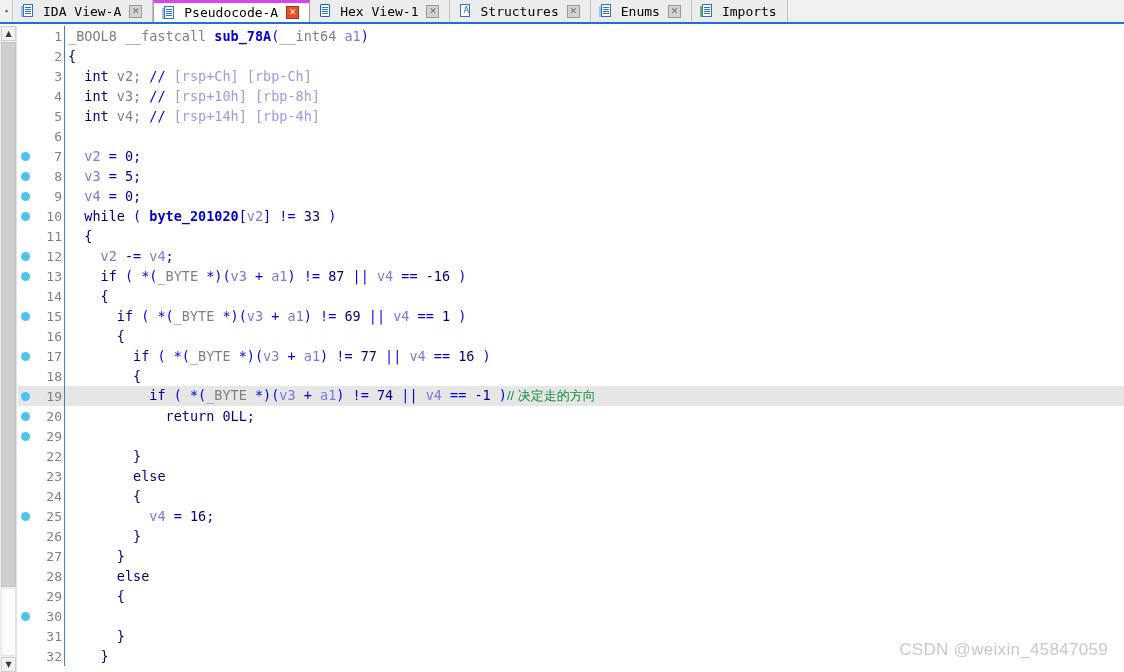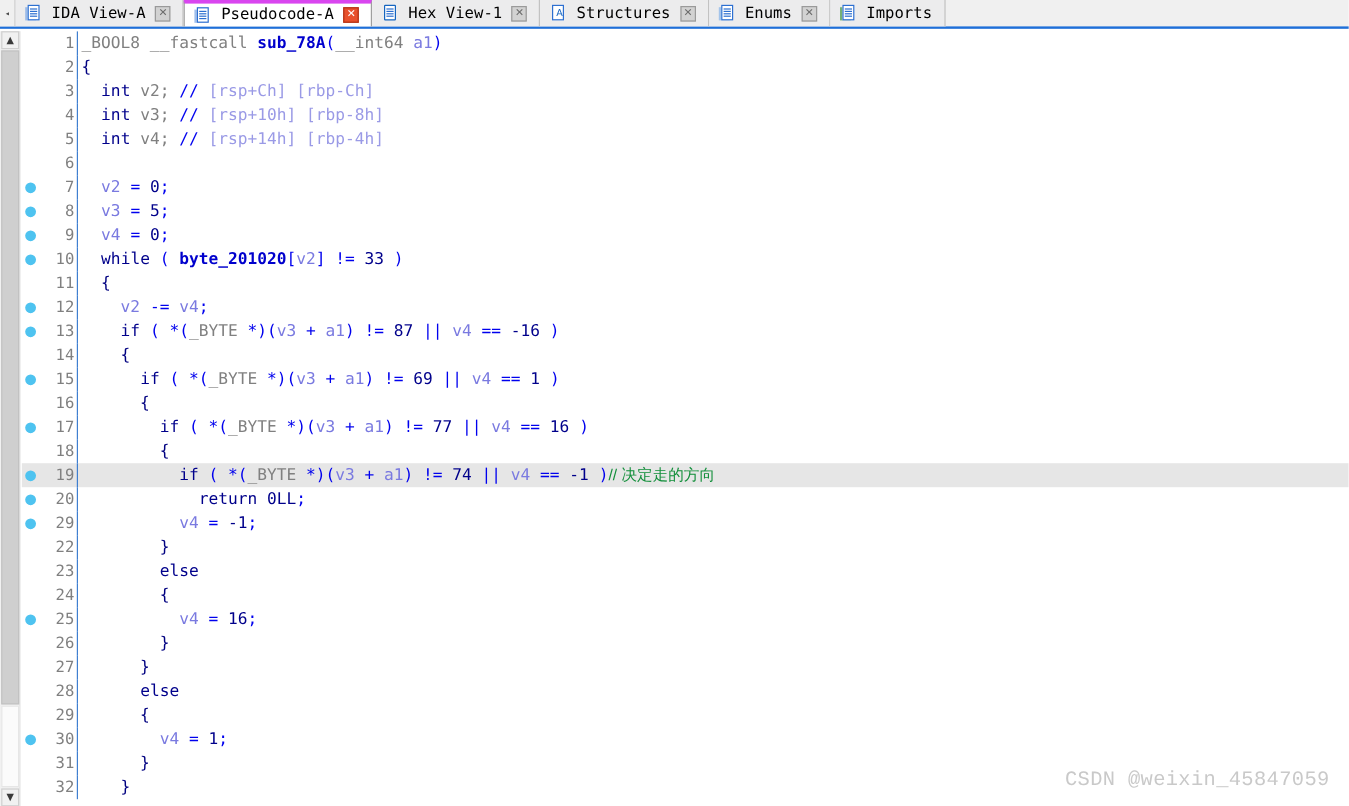--- a/index.html
+++ b/index.html
@@ -248,21 +248,21 @@
   .c-name  { color: #0000cd; font-weight: bold; }                       
   .c-brace { color: #000080; }
 
   .cjk { font-family: Liberation Sans, sans-serif; font-size: 13px; }
 
   
   .watermark {
     position: absolute;
     right: 16px;
     bottom: 12px;
-    font-family: Liberation Mono, monospace;
+    font-family: Liberation Sans, sans-serif;
     font-size: 17px;
     color: #c9c9c9;
     letter-spacing: .3px;
     white-space: nowrap;
   }
 </style>
 </head>
 <body>
 
 <div class="tabbar">
@@ -339,28 +339,28 @@
       <div class="code-row"><div class="gutter"></div><div class="lineno">11</div><div class="linesep"></div><div class="code-text"><span class="c-brace">  {</span></div></div>
       <div class="code-row"><div class="gutter"><span class="bp-dot"></span></div><div class="lineno">12</div><div class="linesep"></div><div class="code-text"><span class="c-plain">    </span><span class="c-var">v2</span><span class="c-punct"> -= </span><span class="c-var">v4</span><span class="c-punct">;</span></div></div>
       <div class="code-row"><div class="gutter"><span class="bp-dot"></span></div><div class="lineno">13</div><div class="linesep"></div><div class="code-text"><span class="c-plain">    </span><span class="c-kw">if</span><span class="c-punct"> ( *(</span><span class="c-type">_BYTE</span><span class="c-punct"> *)(</span><span class="c-var">v3</span><span class="c-punct"> + </span><span class="c-var">a1</span><span class="c-punct">) != </span><span class="c-num">87</span><span class="c-punct"> || </span><span class="c-var">v4</span><span class="c-punct"> == </span><span class="c-num">-16</span><span class="c-punct"> )</span></div></div>
       <div class="code-row"><div class="gutter"></div><div class="lineno">14</div><div class="linesep"></div><div class="code-text"><span class="c-brace">    {</span></div></div>
       <div class="code-row"><div class="gutter"><span class="bp-dot"></span></div><div class="lineno">15</div><div class="linesep"></div><div class="code-text"><span class="c-plain">      </span><span class="c-kw">if</span><span class="c-punct"> ( *(</span><span class="c-type">_BYTE</span><span class="c-punct"> *)(</span><span class="c-var">v3</span><span class="c-punct"> + </span><span class="c-var">a1</span><span class="c-punct">) != </span><span class="c-num">69</span><span class="c-punct"> || </span><span class="c-var">v4</span><span class="c-punct"> == </span><span class="c-num">1</span><span class="c-punct"> )</span></div></div>
       <div class="code-row"><div class="gutter"></div><div class="lineno">16</div><div class="linesep"></div><div class="code-text"><span class="c-brace">      {</span></div></div>
       <div class="code-row"><div class="gutter"><span class="bp-dot"></span></div><div class="lineno">17</div><div class="linesep"></div><div class="code-text"><span class="c-plain">        </span><span class="c-kw">if</span><span class="c-punct"> ( *(</span><span class="c-type">_BYTE</span><span class="c-punct"> *)(</span><span class="c-var">v3</span><span class="c-punct"> + </span><span class="c-var">a1</span><span class="c-punct">) != </span><span class="c-num">77</span><span class="c-punct"> || </span><span class="c-var">v4</span><span class="c-punct"> == </span><span class="c-num">16</span><span class="c-punct"> )</span></div></div>
       <div class="code-row"><div class="gutter"></div><div class="lineno">18</div><div class="linesep"></div><div class="code-text"><span class="c-brace">        {</span></div></div>
       <div class="code-row highlight"><div class="gutter"><span class="bp-dot"></span></div><div class="lineno">19</div><div class="linesep"></div><div class="code-text"><span class="c-plain">          </span><span class="c-kw">if</span><span class="c-punct"> ( *(</span><span class="c-type">_BYTE</span><span class="c-punct"> *)(</span><span class="c-var">v3</span><span class="c-punct"> + </span><span class="c-var">a1</span><span class="c-punct">) != </span><span class="c-num">74</span><span class="c-punct"> || </span><span class="c-var">v4</span><span class="c-punct"> == </span><span class="c-num">-1</span><span class="c-punct"> )</span><span class="c-usercmt cjk">// 决定走的方向</span></div></div>
       <div class="code-row"><div class="gutter"><span class="bp-dot"></span></div><div class="lineno">20</div><div class="linesep"></div><div class="code-text"><span class="c-plain">            </span><span class="c-kw">return</span><span class="c-plain"> </span><span class="c-num">0LL</span><span class="c-punct">;</span></div></div>
-      <div class="code-row"><div class="gutter"><span class="bp-dot"></span></div><div class="lineno">29</div><div class="linesep"></div><div class="code-text"><span class="c-plain">          </span><span class="c-var">v4</span><span class="c-punct"> = </span><span class="c-num">-1</span><span class="c-punct">;</span></div></div>
+      <div class="code-row"><div class="gutter"><span class="bp-dot"></span></div><div class="lineno">29</div><div class="linesep"></div></div>
       <div class="code-row"><div class="gutter"></div><div class="lineno">22</div><div class="linesep"></div><div class="code-text"><span class="c-brace">        }</span></div></div>
       <div class="code-row"><div class="gutter"></div><div class="lineno">23</div><div class="linesep"></div><div class="code-text"><span class="c-plain">        </span><span class="c-kw">else</span></div></div>
       <div class="code-row"><div class="gutter"></div><div class="lineno">24</div><div class="linesep"></div><div class="code-text"><span class="c-brace">        {</span></div></div>
       <div class="code-row"><div class="gutter"><span class="bp-dot"></span></div><div class="lineno">25</div><div class="linesep"></div><div class="code-text"><span class="c-plain">          </span><span class="c-var">v4</span><span class="c-punct"> = </span><span class="c-num">16</span><span class="c-punct">;</span></div></div>
       <div class="code-row"><div class="gutter"></div><div class="lineno">26</div><div class="linesep"></div><div class="code-text"><span class="c-brace">        }</span></div></div>
       <div class="code-row"><div class="gutter"></div><div class="lineno">27</div><div class="linesep"></div><div class="code-text"><span class="c-brace">      }</span></div></div>
       <div class="code-row"><div class="gutter"></div><div class="lineno">28</div><div class="linesep"></div><div class="code-text"><span class="c-plain">      </span><span class="c-kw">else</span></div></div>
       <div class="code-row"><div class="gutter"></div><div class="lineno">29</div><div class="linesep"></div><div class="code-text"><span class="c-brace">      {</span></div></div>
-      <div class="code-row"><div class="gutter"><span class="bp-dot"></span></div><div class="lineno">30</div><div class="linesep"></div><div class="code-text"><span class="c-plain">        </span><span class="c-var">v4</span><span class="c-punct"> = </span><span class="c-num">1</span><span class="c-punct">;</span></div></div>
+      <div class="code-row"><div class="gutter"><span class="bp-dot"></span></div><div class="lineno">30</div><div class="linesep"></div></div>
       <div class="code-row"><div class="gutter"></div><div class="lineno">31</div><div class="linesep"></div><div class="code-text"><span class="c-brace">      }</span></div></div>
       <div class="code-row"><div class="gutter"></div><div class="lineno">32</div><div class="linesep"></div><div class="code-text"><span class="c-brace">    }</span></div></div>
     </div>
 </div>
 
 <div class="watermark">CSDN @weixin_45847059</div>
 
 </body></html>

